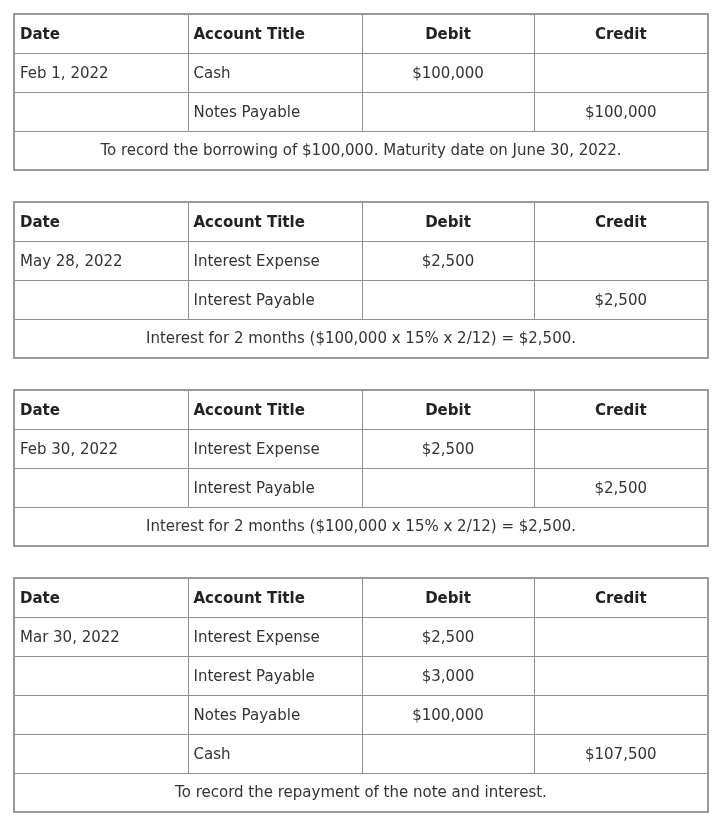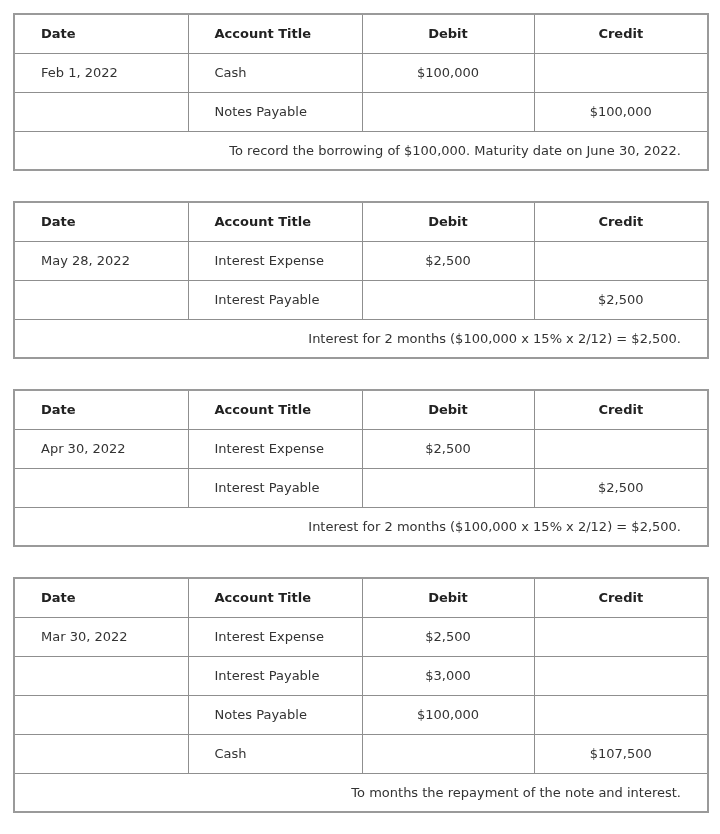--- a/index.html
+++ b/index.html
@@ -1,21 +1,21 @@
 <!DOCTYPE html>
 <html><head>
   <meta charset="utf-8">
   <style>
     html, body { margin: 0; padding: 0; background: #ffffff; }
     body { width: 720px; height: 834px; position: relative; font-family: "DejaVu Sans", sans-serif; color: #333333; }
     .journal { position: absolute; left: 13px; width: 694px; border-collapse: collapse; table-layout: fixed; border: 2px solid #9a9a9a; }
-    .journal td, .journal th { border: 1.5px solid #8f8f8f; height: 39px; padding: 0 26px; font-size: 13px; box-sizing: border-box; vertical-align: middle; }
+    .journal td, .journal th { border: 1.5px solid #8f8f8f; height: 39px; padding: 0 5px; font-size: 15px; box-sizing: border-box; vertical-align: middle; }
     .journal th { font-weight: bold; color: #222222; text-align: left; }
     .journal th.num, .journal td.num { text-align: center; }
-    .journal td.memo { text-align: right; }
+    .journal td.memo { text-align: center; }
     col.c1 { width: 174px; } col.c2 { width: 174px; } col.c3 { width: 172px; } col.c4 { width: 174px; }
     #t1 { top: 13px; } #t2 { top: 201px; } #t3 { top: 389px; } #t4 { top: 577px; }
   </style>
 </head>
 <body>
 
 <table id="t1" class="journal">
   <colgroup>
       <col class="c1">
       <col class="c2">
@@ -87,21 +87,21 @@
       <col class="c4">
     </colgroup>
   <tbody>
       <tr>
     <th>Date</th>
     <th>Account Title</th>
     <th class="num">Debit</th>
     <th class="num">Credit</th>
   </tr>
   <tr>
-    <td>Apr 30, 2022</td>
+    <td>Feb 30, 2022</td>
     <td>Interest Expense</td>
     <td class="num">$2,500</td>
     <td class="num"></td>
   </tr>
   <tr>
     <td></td>
     <td>Interest Payable</td>
     <td class="num"></td>
     <td class="num">$2,500</td>
   </tr>
@@ -143,16 +143,16 @@
     <td class="num">$100,000</td>
     <td class="num"></td>
   </tr>
   <tr>
     <td></td>
     <td>Cash</td>
     <td class="num"></td>
     <td class="num">$107,500</td>
   </tr>
   <tr>
-    <td colspan="4" class="memo">To months the repayment of the note and interest.</td>
+    <td colspan="4" class="memo">To record the repayment of the note and interest.</td>
   </tr>
 </tbody>
   </table>
 
 </body></html>

